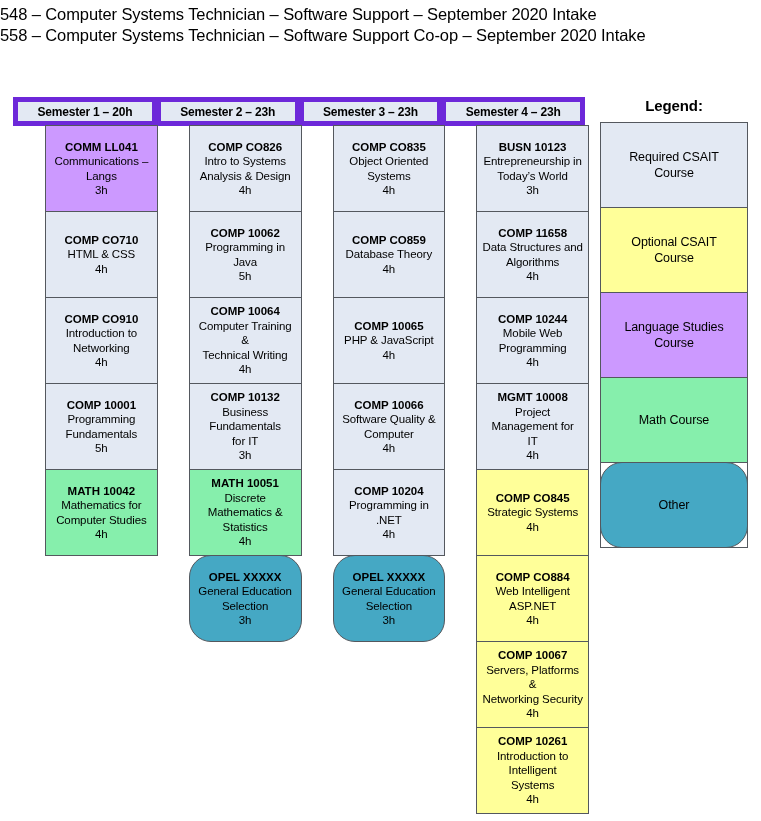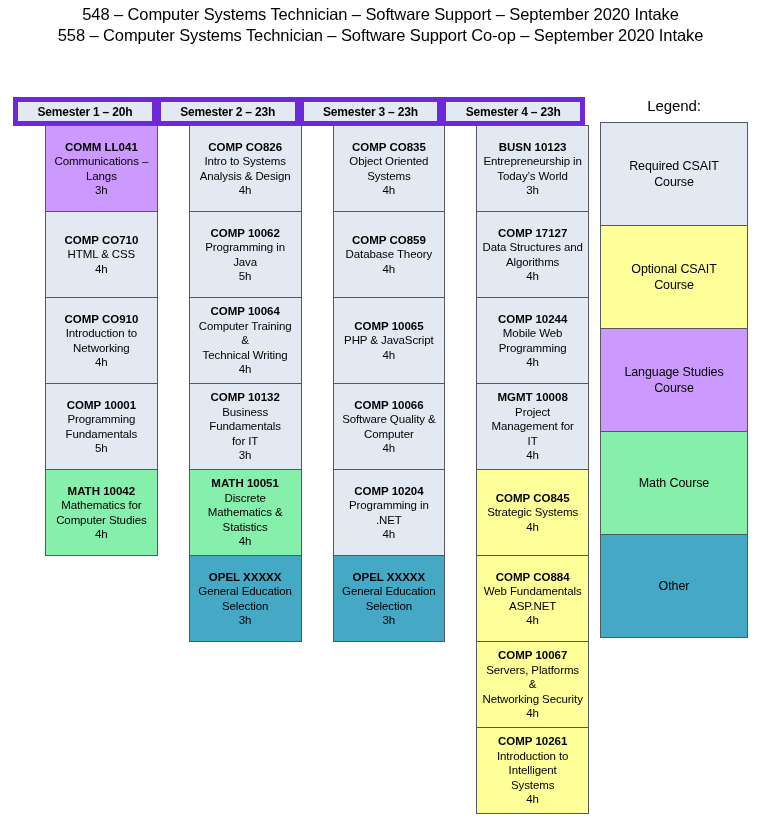--- a/index.html
+++ b/index.html
@@ -13,21 +13,20 @@
     font-family: "Liberation Sans", sans-serif;
     color: #000000;
     overflow: hidden;
     position: relative;
   }
 
   
   #title-block {
     width: 761px;
     padding-top: 4px;
-    text-align: center;
   }
   #title-block .title-line {
     font-size: 16.5px;
     line-height: 21px;
     letter-spacing: -0.1px;
     white-space: nowrap;
   }
 
   
   #content {
@@ -89,21 +88,21 @@
     letter-spacing: 0px;
   }
   .course-title { }
   .course-hours { }
 
   
   .c-required { background: #E3E9F3; }
   .c-optional { background: #FFFF99; }
   .c-language { background: #CC99FF; }
   .c-math     { background: #86efac; }
-  .c-other    { background: #45A8C4; }
+  .c-other    { background: #45A8C4; border-radius: 22px; }
 
   
   #cols-wrap {
     display: flex;
     position: absolute;
     left: 13px;
     top: 80px;
   }
   .col-stack {
     width: 143.75px;
@@ -127,27 +126,28 @@
     left: 600px;
     top: 50px;
     width: 148px;
   }
   #legend-title {
     text-align: center;
     font-size: 15px;
     line-height: 20px;
     margin-bottom: 6px;
     letter-spacing: -0.1px;
+    font-weight: bold;
   }
   #legend-box {
     border: 1px solid #54585e;
     box-sizing: border-box;
   }
   .legend-item {
-    height: 104px;
+    height: 86px;
     box-sizing: border-box;
     border: 1px solid #54585e;
     margin: -1px;
     display: flex;
     align-items: center;
     justify-content: center;
     text-align: center;
     font-size: 12.5px;
     line-height: 16px;
     letter-spacing: -0.1px;
@@ -282,21 +282,21 @@
     </div>
 
     <div class="col-stack">
       <div class="course-cell c-required">
         <div class="course-code">BUSN 10123</div>
         <div class="course-title">Entrepreneurship in</div>
         <div class="course-title">Today’s World</div>
         <div class="course-hours">3h</div>
       </div>
       <div class="course-cell c-required">
-        <div class="course-code">COMP 17127</div>
+        <div class="course-code">COMP 11658</div>
         <div class="course-title">Data Structures and</div>
         <div class="course-title">Algorithms</div>
         <div class="course-hours">4h</div>
       </div>
       <div class="course-cell c-required">
         <div class="course-code">COMP 10244</div>
         <div class="course-title">Mobile Web</div>
         <div class="course-title">Programming</div>
         <div class="course-hours">4h</div>
       </div>
@@ -306,21 +306,21 @@
         <div class="course-title">IT</div>
         <div class="course-hours">4h</div>
       </div>
       <div class="course-cell c-optional">
         <div class="course-code">COMP CO845</div>
         <div class="course-title">Strategic Systems</div>
         <div class="course-hours">4h</div>
       </div>
       <div class="course-cell c-optional">
         <div class="course-code">COMP CO884</div>
-        <div class="course-title">Web Fundamentals</div>
+        <div class="course-title">Web Intelligent</div>
         <div class="course-title">ASP.NET</div>
         <div class="course-hours">4h</div>
       </div>
       <div class="course-cell c-optional">
         <div class="course-code">COMP 10067</div>
         <div class="course-title">Servers, Platforms &amp;</div>
         <div class="course-title">Networking Security</div>
         <div class="course-hours">4h</div>
       </div>
       <div class="course-cell c-optional">

